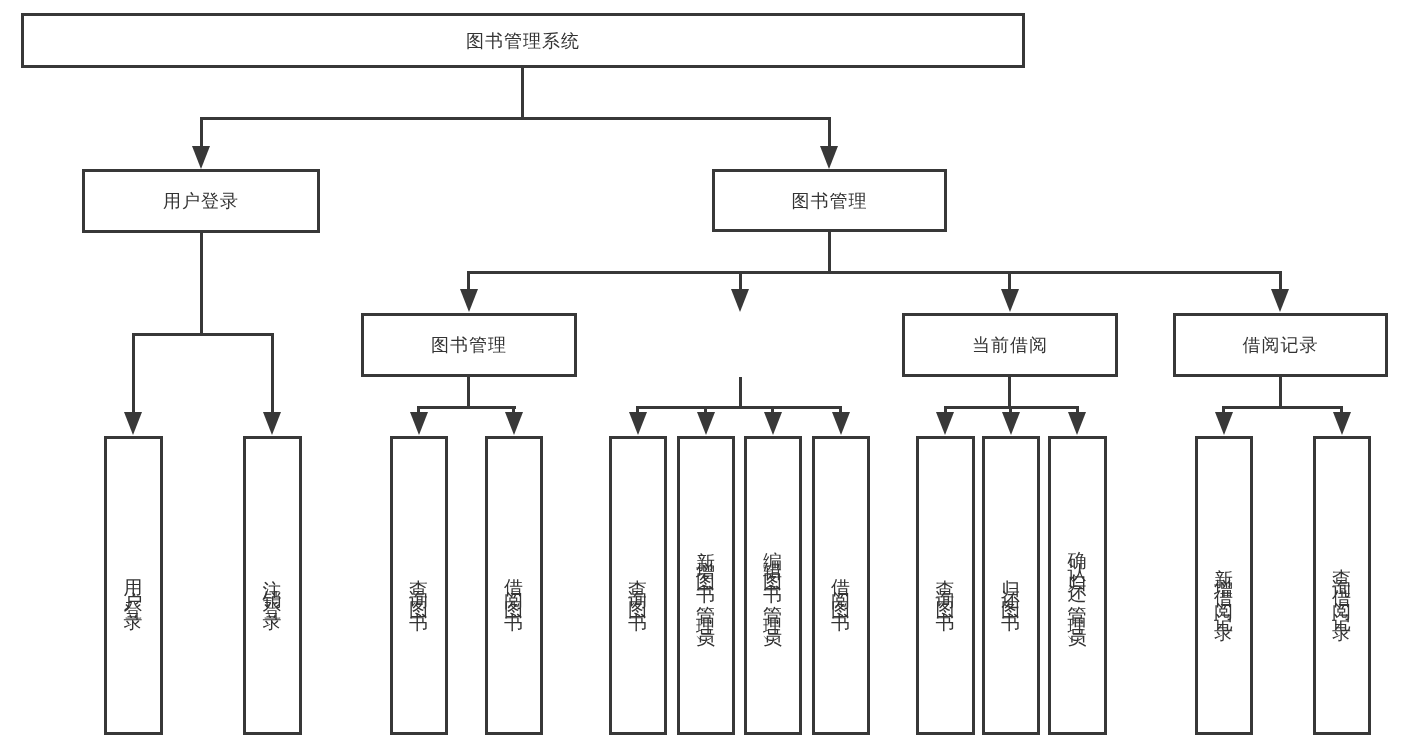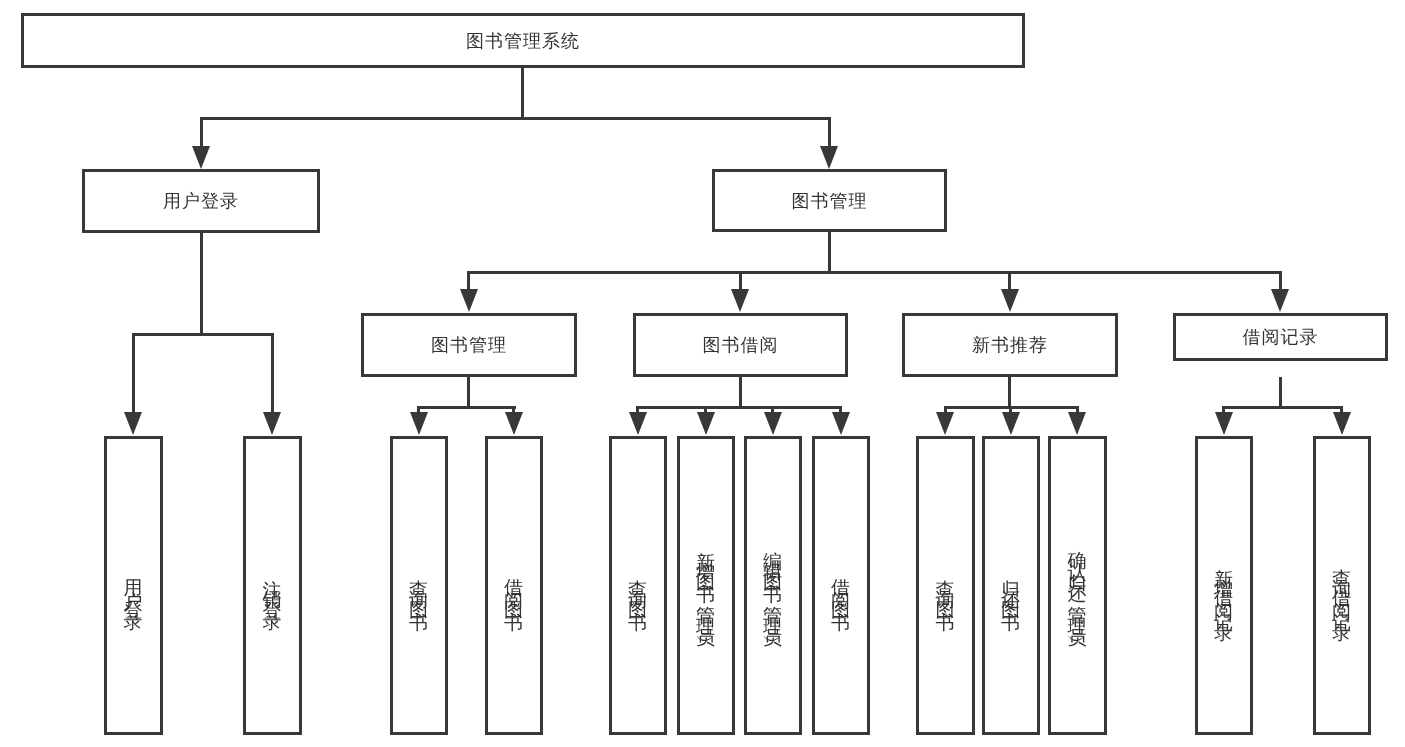--- a/index.html
+++ b/index.html
@@ -61,23 +61,22 @@
 <body>
 
 <div class="stage">
 
   <div class="box h" style="left:21px;top:13px;width:1004px;height:55px">图书管理系统</div>
 
   <div class="box h" style="left:82px;top:169px;width:238px;height:64px">用户登录</div>
   <div class="box h" style="left:712px;top:169px;width:235px;height:63px">图书管理</div>
 
   <div class="box h" style="left:361px;top:313px;width:216px;height:64px">图书管理</div>
-  <div class="box h" style="left:633px;top:313px;width:215px;height:64px">图书借阅</div>
-  <div class="box h" style="left:902px;top:313px;width:216px;height:64px">新书推荐</div>
-  <div class="box h" style="left:1173px;top:313px;width:215px;height:48px">借阅记录</div>
+  <div class="box h" style="left:902px;top:313px;width:216px;height:64px">当前借阅</div>
+  <div class="box h" style="left:1173px;top:313px;width:215px;height:64px">借阅记录</div>
 
   <div class="box v" style="left:104px;top:436px;width:59px;height:299px">用户登录</div>
   <div class="box v" style="left:243px;top:436px;width:59px;height:299px">注销登录</div>
 
   <div class="box v" style="left:390px;top:436px;width:58px;height:299px">查询图书</div>
   <div class="box v" style="left:485px;top:436px;width:58px;height:299px">借阅图书</div>
 
   <div class="box v" style="left:609px;top:436px;width:58px;height:299px">查询图书</div>
   <div class="box v" style="left:677px;top:436px;width:58px;height:299px">新增图书（管理员）</div>
   <div class="box v" style="left:744px;top:436px;width:58px;height:299px">编辑图书（管理员）</div>

